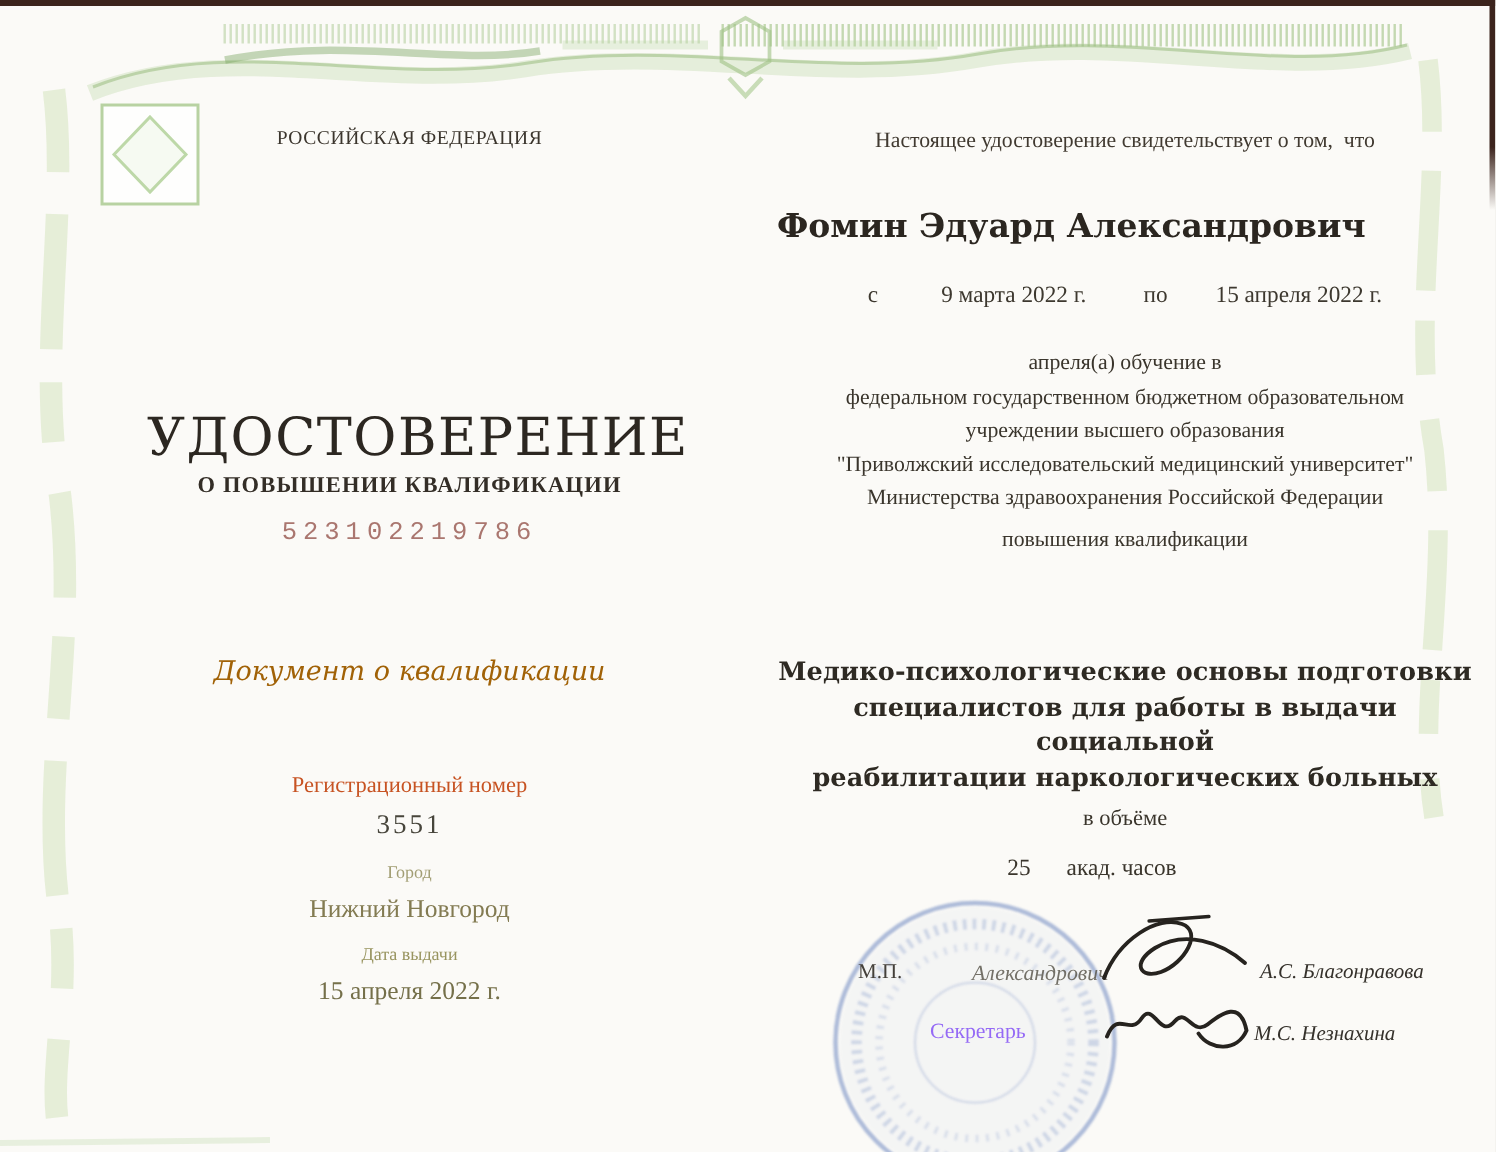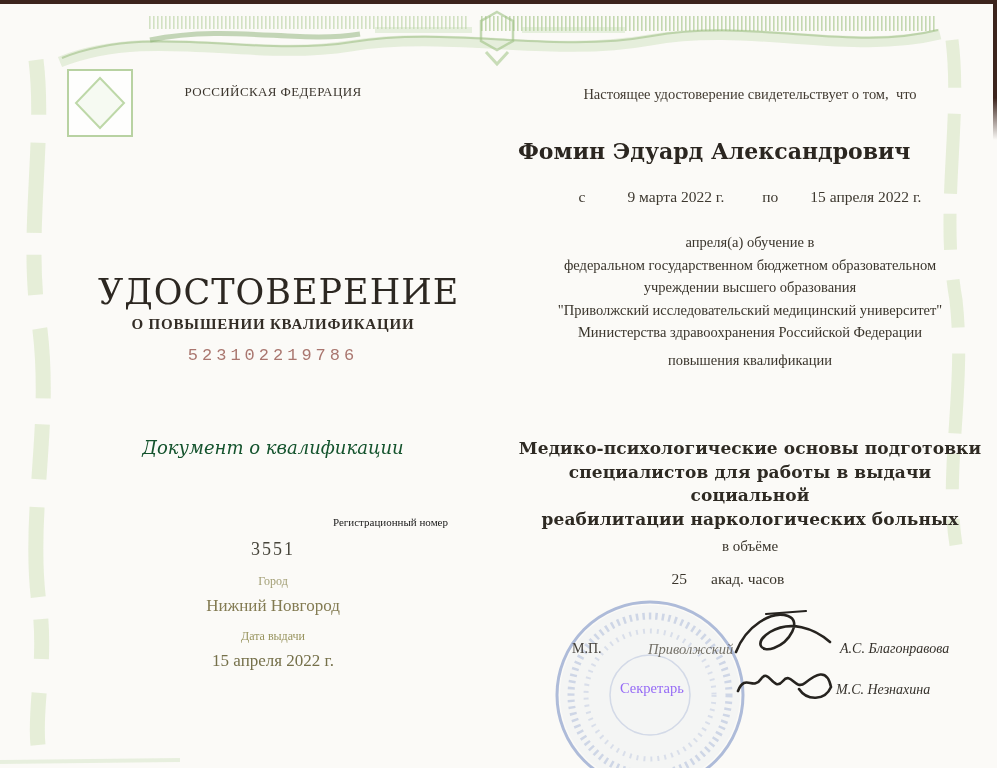--- a/index.html
+++ b/index.html
@@ -25,24 +25,24 @@
     font-size:13px;letter-spacing:.4px;color:#3b352d;text-align:center;}
   .cert-title{position:absolute;left:0;top:272px;width:100%;
     font-size:35px;letter-spacing:1px;color:#2c2721;text-align:center;
     font-family:"DejaVu Serif", serif;}
   .cert-subtitle{position:absolute;left:0;top:316px;width:100%;
     font-size:15px;font-weight:bold;letter-spacing:.8px;color:#332d26;text-align:center;}
   .blank-number{position:absolute;left:0;top:346px;width:100%;
     font-family:Liberation Mono, monospace;
     font-size:17px;letter-spacing:4px;color:#9c6058;text-align:center;opacity:.85;}
   .doc-type{position:absolute;left:0;top:437px;width:100%;
-    font-style:italic;font-size:18px;color:#14532d;text-align:center;
+    font-style:italic;font-size:18px;color:#a16207;text-align:center;
     font-family:"DejaVu Serif", serif;}
   .reg-label{position:absolute;left:0;top:516px;width:100%;
-    font-size:11px;color:#000000;text-align:right;opacity:.9;}
+    font-size:15px;color:#c2410c;text-align:center;opacity:.9;}
   .reg-number{position:absolute;left:0;top:539px;width:100%;
     font-size:18px;letter-spacing:2px;color:#47453b;text-align:center;}
   .city-label{position:absolute;left:0;top:574px;width:100%;
     font-size:12px;color:#a29e74;text-align:center;}
   .city-value{position:absolute;left:0;top:596px;width:100%;
     font-size:17px;color:#837b52;text-align:center;}
   .date-label{position:absolute;left:0;top:629px;width:100%;
     font-size:12px;color:#98945f;text-align:center;}
   .date-value{position:absolute;left:0;top:651px;width:100%;
     font-size:17px;color:#75704a;text-align:center;}
@@ -173,21 +173,21 @@
 
   <svg class="stamp" width="198" height="172" viewBox="0 0 198 172">
     <circle cx="99" cy="97" r="93" fill="none" stroke="#4a6cb3" stroke-width="3" opacity="0.55"></circle>
     <circle cx="99" cy="97" r="79" fill="none" stroke="#4a6cb3" stroke-width="7" stroke-dasharray="2.5 4" opacity="0.28"></circle>
     <circle cx="99" cy="97" r="64" fill="none" stroke="#4a6cb3" stroke-width="5" stroke-dasharray="2 5" opacity="0.2"></circle>
     <circle cx="99" cy="97" r="40" fill="none" stroke="#4a6cb3" stroke-width="1.5" opacity="0.25"></circle>
     <circle cx="99" cy="97" r="90" fill="#4a6cb3" opacity="0.05"></circle>
   </svg>
 
   <div class="mp">М.П.</div>
-  <div class="role-ruk">Приволжский</div>
+  <div class="role-ruk">Александрович</div>
   <div class="role-sec">Секретарь</div>
 
   <svg class="sig1" width="105" height="55" viewBox="0 0 105 55">
     <path d="M4,44 C14,18 40,2 56,8 C70,13 58,34 42,40 C28,45 22,34 38,24 C58,12 82,20 98,34" fill="none" stroke="#26231f" stroke-width="2.6" stroke-linecap="round"></path>
     <path d="M34,6 L74,3" fill="none" stroke="#26231f" stroke-width="2.2" stroke-linecap="round"></path>
   </svg>
   <svg class="sig2" width="100" height="48" viewBox="0 0 100 48">
     <path d="M3,34 C10,16 18,34 26,22 C34,10 38,36 48,24 C56,14 60,34 70,26 C80,18 92,10 96,30 C90,44 72,44 64,32" fill="none" stroke="#26231f" stroke-width="2.6" stroke-linecap="round"></path>
   </svg>
 

